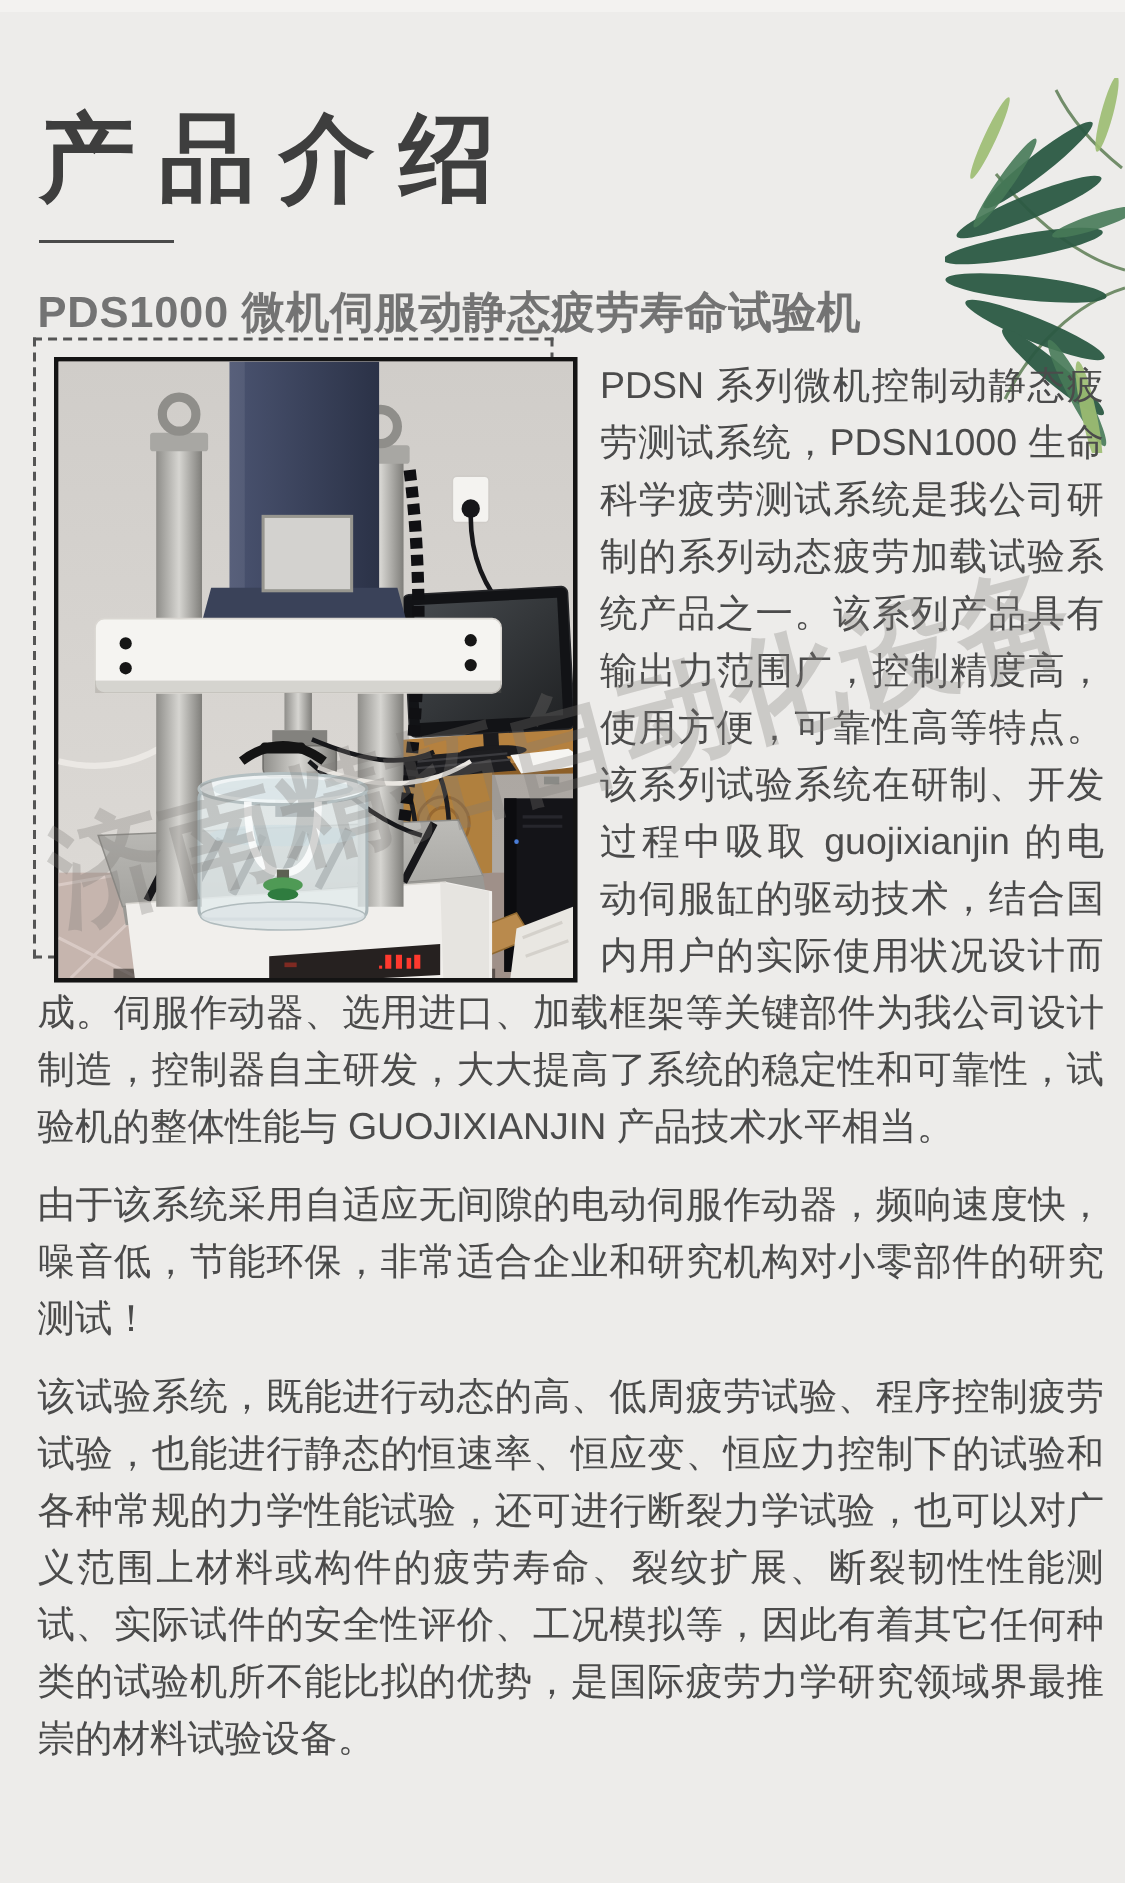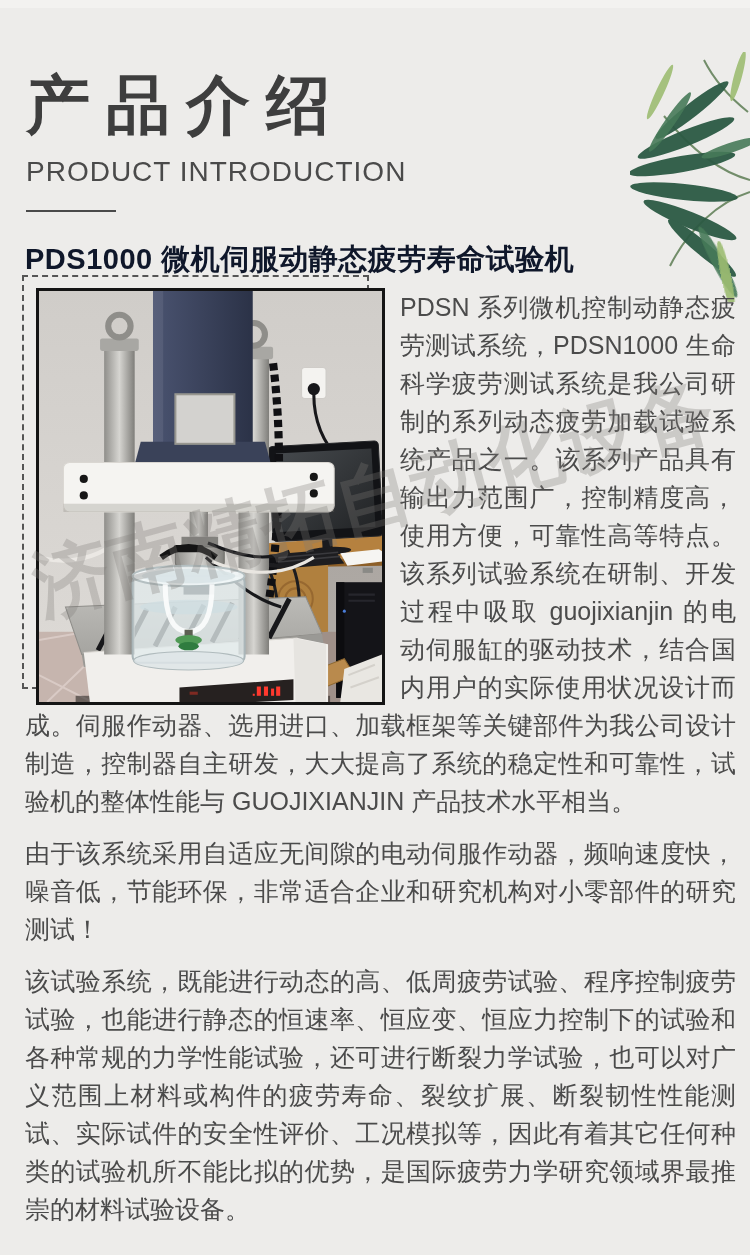--- a/index.html
+++ b/index.html
@@ -8,21 +8,21 @@
     background:#edecea;
     font-family:"Liberation Sans","DejaVu Sans",sans-serif;
   }
   .top-strip{height:8px;background:#f3f2f0;}
   .leaf-decor{position:absolute;top:52px;right:0;width:120px;height:250px;z-index:1;pointer-events:none;}
   header{padding:64px 0 0 26px;position:relative;z-index:2;}
   .title-cn{margin:0;font-size:64px;line-height:66px;font-weight:900;color:#3e3e3e;letter-spacing:16px;}
   .title-en{margin-top:18px;font-size:28px;color:#4a4a4a;letter-spacing:1px;}
   .title-rule{margin-top:22px;width:90px;border-top:2px solid #4a4a4a;}
   main{padding:0 14px 0 25px;position:relative;z-index:2;}
-  .product-heading{margin:30px 0 12px;font-size:29px;line-height:34px;color:#0f172a;font-weight:700;letter-spacing:.5px;}
+  .product-heading{margin:30px 0 12px;font-size:29px;line-height:34px;color:#737373;font-weight:700;letter-spacing:.5px;}
   .photo-float{float:left;width:363px;height:418px;margin-right:12px;position:relative;}
   .dashed-box{position:absolute;left:-3px;top:-13px;width:343px;height:410px;border:2px dashed #555;}
   .photo{position:absolute;left:11px;top:0;width:349px;height:417px;border:3px solid #141414;box-sizing:border-box;background:#d8d5d1;}
   .photo svg{display:block;width:100%;height:100%;}
   .body-text{margin:0 0 14px;font-size:25px;line-height:38px;color:#4b4b4b;text-align:justify;}
   .watermark{
     position:absolute;left:36px;top:538px;z-index:3;pointer-events:none;
     transform:rotate(-15deg);transform-origin:0 50%;
     font-size:76px;font-weight:700;letter-spacing:2px;white-space:nowrap;
     color:rgba(125,122,118,.30);
@@ -58,21 +58,20 @@
       <g fill="#9dbd72" opacity=".9">
         <ellipse rx="36" ry="5" transform="translate(96,224) rotate(78)"></ellipse>
         <ellipse rx="30" ry="4" transform="translate(30,40) rotate(-65)"></ellipse>
         <ellipse rx="26" ry="4" transform="translate(108,24) rotate(-75)"></ellipse>
       </g>
     </svg>
   </div>
 
   <header>
     <h1 class="title-cn">产品介绍</h1>
-    <div class="title-en">PRODUCT INTRODUCTION</div>
     <div class="title-rule"></div>
   </header>
 
   <main>
     <h2 class="product-heading">PDS1000 微机伺服动静态疲劳寿命试验机</h2>
 
     <div class="flow">
 
       <div class="photo-float">
         <div class="dashed-box"></div>

